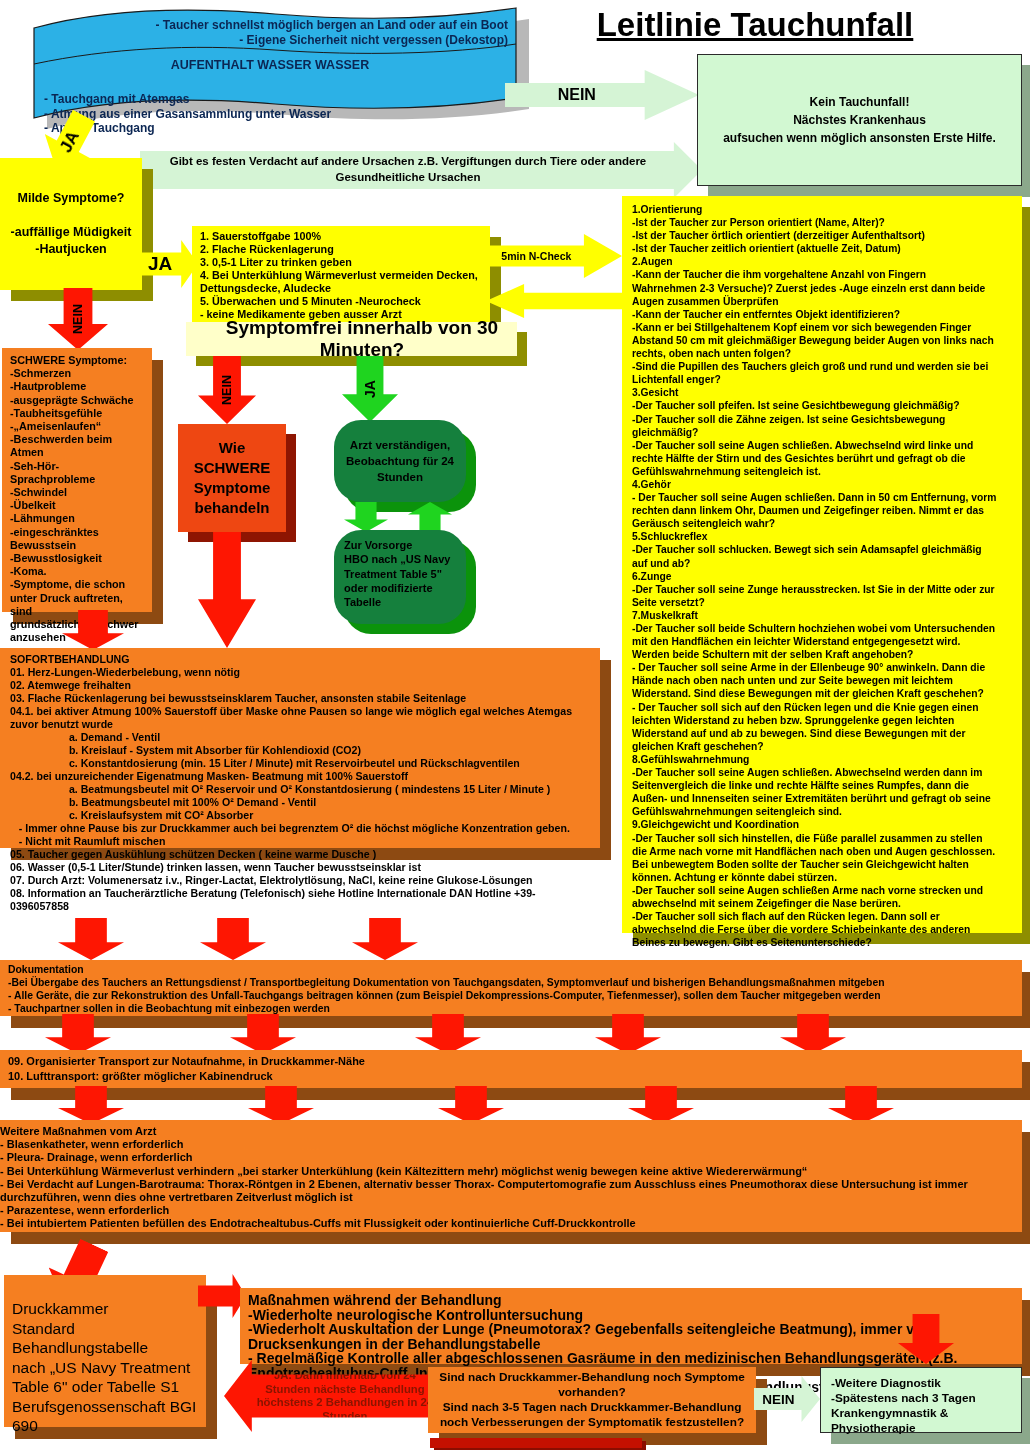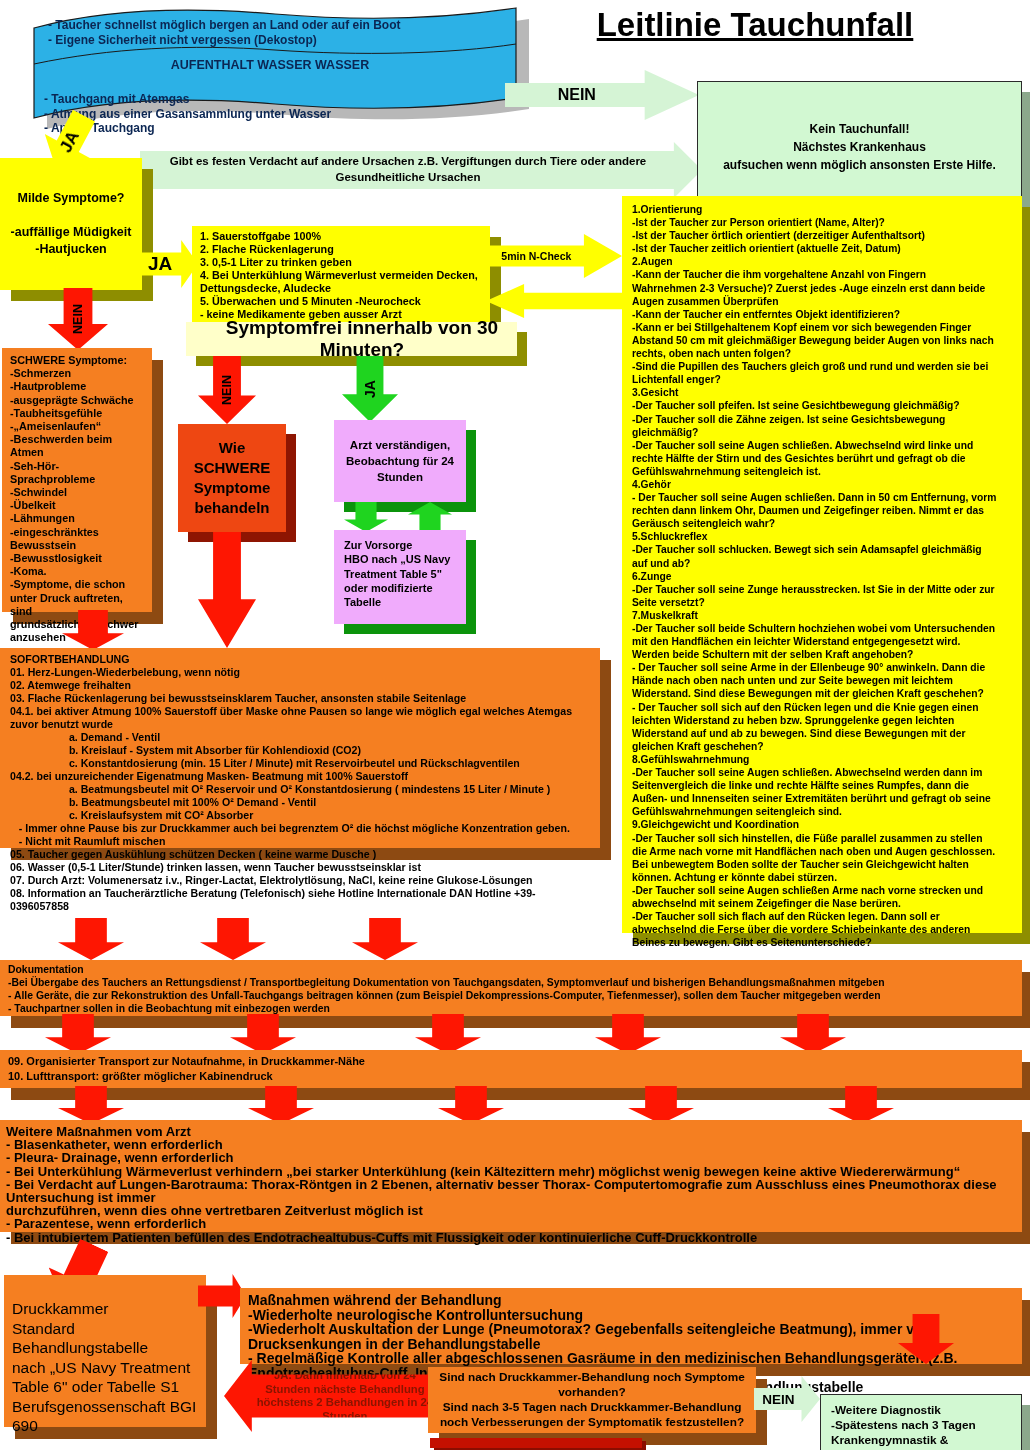--- a/index.html
+++ b/index.html
@@ -7,22 +7,22 @@
          font-family:"Liberation Sans",sans-serif;color:#000;}
   .abs{position:absolute;box-sizing:border-box;}
   .b{font-weight:bold;}
   .pre{white-space:pre-line;}
   .prew{white-space:pre-wrap;}
   .ctr{display:flex;align-items:center;justify-content:center;text-align:center;}
   
   .ybox{background:#ffff00;box-shadow:11px 11px 0 #8e8e00;}
   .pybox{background:#ffffc9;box-shadow:10px 10px 0 #8e8e00;}
   .obox{background:#f57f21;box-shadow:11px 12px 0 #8d4a12;}
-  .gbox{background:#f0abfc;box-shadow:10px 10px 0 #0b930b;}
-  .lgbox{background:#d2f8d2;border:1px solid #2b2b2b;box-shadow:11px 11px 0 #8ba88b;margin-top:27px;}
+  .gbox{background:#15803d;box-shadow:10px 10px 0 #0b930b;border-radius:27px;}
+  .lgbox{background:#d2f8d2;border:1px solid #2b2b2b;box-shadow:11px 11px 0 #8ba88b;}
   .rbox{background:#ee4712;box-shadow:10px 10px 0 #8e1502;}
   
   .ar{position:absolute;}
   .ar-d{clip-path:polygon(26% 0,74% 0,74% 58%,100% 58%,50% 100%,0 58%,26% 58%);}
   .ar-u{clip-path:polygon(50% 0,100% 42%,74% 42%,74% 100%,26% 100%,26% 42%,0 42%);}
   .ar-r{clip-path:polygon(0 26%,72% 26%,72% 0,100% 50%,72% 100%,72% 74%,0 74%);}
   .ar-l{clip-path:polygon(100% 26%,28% 26%,28% 0,0 50%,28% 100%,28% 74%,100% 74%);}
   .red{background:#fe1602;filter:drop-shadow(5px 4px 0 #9e1205);}
   .yel{background:#ffff00;filter:drop-shadow(6px 5px 0 #8e8e00);}
   .grn{background:#1fd41f;filter:drop-shadow(5px 4px 0 #0c9b0c);}
@@ -38,21 +38,21 @@
 </head>
 <body>
 
 <div id="stage">
 
   <svg class="abs" style="left:30px;top:2px;" width="500" height="146" viewBox="0 0 500 146">
     <path transform="translate(13,11)" fill="#b8b8b8" d="M4,26 C70,8 150,4 245,12 C340,20 420,16 486,6 L486,96 C420,106 340,110 245,102 C150,94 70,98 4,116 Z"></path>
     <path fill="#2cb1e6" stroke="#1a1a1a" stroke-width="1.2" d="M4,26 C70,8 150,4 245,12 C340,20 420,16 486,6 L486,96 C420,106 340,110 245,102 C150,94 70,98 4,116 Z"></path>
     <path fill="none" stroke="#1a1a1a" stroke-width="1" d="M4,62 C80,46 160,42 245,48 C330,54 420,52 486,42"></path>
   </svg>
-  <div class="abs pre b navy" style="left:48px;top:18px;width:460px;font-size:12px;line-height:1.25;">- Taucher schnellst möglich bergen an Land oder auf ein Boot
+  <div class="abs pre b navy" style="left:48px;top:18px;width:460px;font-size:12px;line-height:1.25;text-align:right;">- Taucher schnellst möglich bergen an Land oder auf ein Boot
 - Eigene Sicherheit nicht vergessen (Dekostop)</div>
   <div class="abs b navy" style="left:40px;top:58px;width:460px;font-size:12.5px;text-align:center;">AUFENTHALT WASSER WASSER</div>
   <div class="abs pre b navy" style="left:44px;top:92px;width:460px;font-size:12px;line-height:1.22;">- Tauchgang mit Atemgas
 - Atmung aus einer Gasansammlung unter Wasser
 - Apnoe Tauchgang</div>
 
   <div class="abs b" style="left:520px;top:6px;width:470px;font-size:33px;text-align:center;text-decoration:underline;">Leitlinie Tauchunfall</div>
 
   <div class="ar ar-r pgr" style="left:505px;top:70px;width:194px;height:50px;">
     <div class="hlab" style="font-size:16px;">NEIN</div>
@@ -252,21 +252,21 @@
   <div class="ar ar-d red" style="left:780px;top:1014px;width:66px;height:40px;"></div>
 
   <div class="abs obox pre b" style="left:0;top:1050px;width:1022px;height:38px;font-size:11px;line-height:14.5px;padding:4px 8px;">09. Organisierter Transport zur Notaufnahme, in Druckkammer-Nähe
 10. Lufttransport: größter möglicher Kabinendruck</div>
   <div class="ar ar-d red" style="left:58px;top:1086px;width:66px;height:38px;"></div>
   <div class="ar ar-d red" style="left:248px;top:1086px;width:66px;height:38px;"></div>
   <div class="ar ar-d red" style="left:438px;top:1086px;width:66px;height:38px;"></div>
   <div class="ar ar-d red" style="left:628px;top:1086px;width:66px;height:38px;"></div>
   <div class="ar ar-d red" style="left:828px;top:1086px;width:66px;height:38px;"></div>
 
-  <div class="abs obox pre b" style="left:0;top:1120px;width:1022px;height:112px;font-size:13px;line-height:13.2px;padding:5px 6px;">Weitere Maßnahmen vom Arzt
+  <div class="abs obox pre b" style="left:0;top:1120px;width:1022px;height:112px;font-size:11px;line-height:13.2px;padding:5px 0;">Weitere Maßnahmen vom Arzt
 - Blasenkatheter, wenn erforderlich
 - Pleura- Drainage, wenn erforderlich
 - Bei Unterkühlung Wärmeverlust verhindern „bei starker Unterkühlung (kein Kältezittern mehr) möglichst wenig bewegen keine aktive Wiedererwärmung“
 - Bei Verdacht auf Lungen-Barotrauma: Thorax-Röntgen in 2 Ebenen, alternativ besser Thorax- Computertomografie zum Ausschluss eines Pneumothorax diese Untersuchung ist immer
 durchzuführen, wenn dies ohne vertretbaren Zeitverlust möglich ist
 - Parazentese, wenn erforderlich
 - Bei intubiertem Patienten befüllen des Endotrachealtubus-Cuffs mit Flussigkeit oder kontinuierliche Cuff-Druckkontrolle</div>
 
   <div class="ar ar-d red" style="left:48px;top:1242px;width:64px;height:68px;transform:rotate(25deg);"></div>
 

